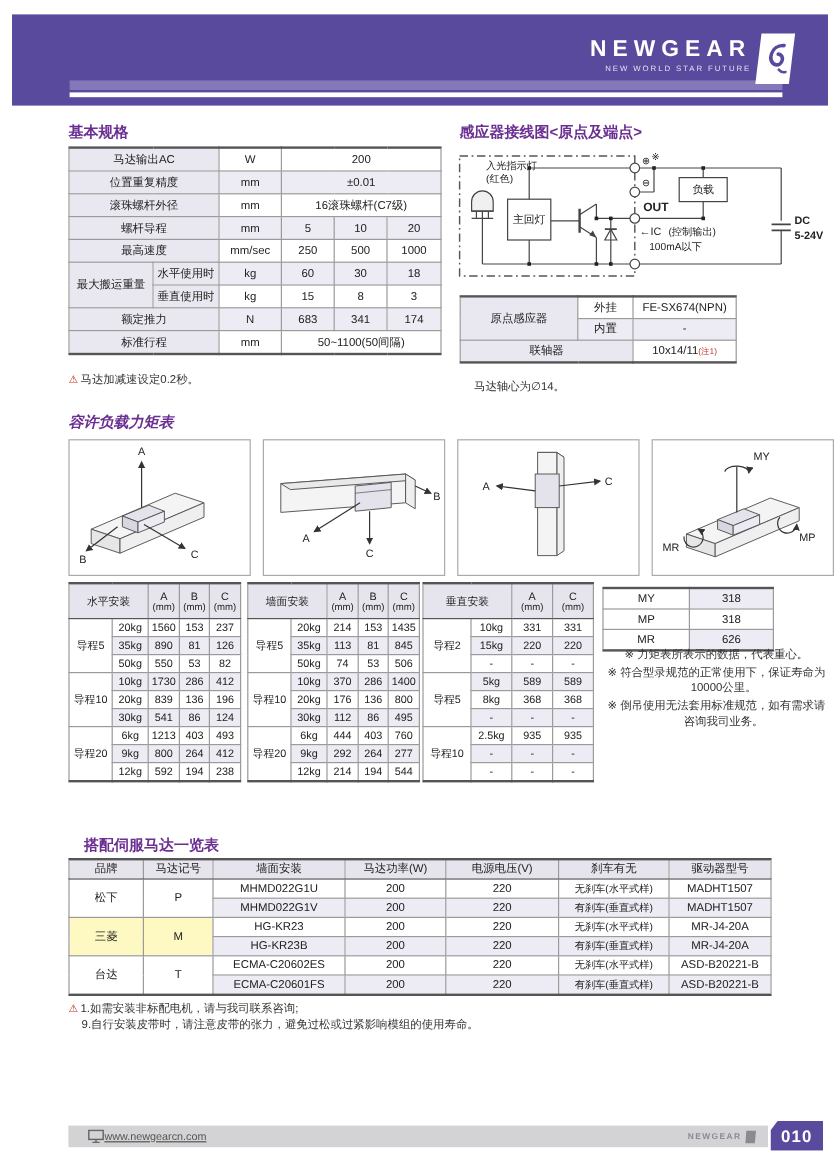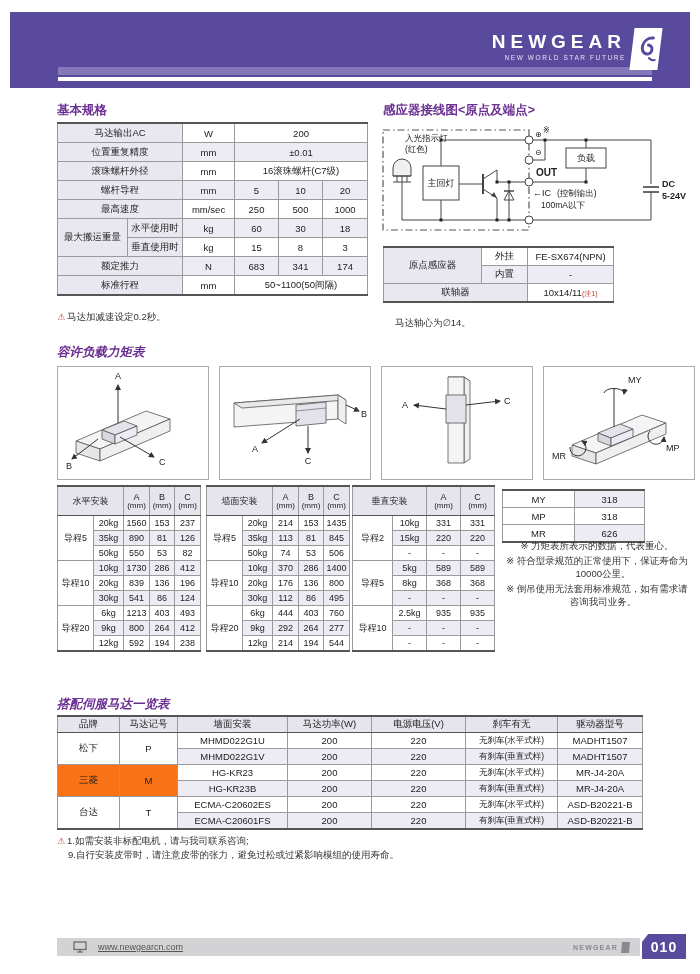--- a/index.html
+++ b/index.html
@@ -36,25 +36,25 @@
   .sensor-tbl td{height:17px;}
   .moment{position:absolute;left:57px;top:348px;width:636px;height:312px;}
   .dia{position:absolute;top:18px;width:150px;height:112px;border:1px solid #aaa;background:#fff;}
   .mtbl td{height:14px;font-size:9px;}
   .mtbl td.hd{height:28px;}
   .momtbl td{height:16px;}
   .mnote{font-size:9.5px;color:#333;line-height:13.5px;padding-left:12px;text-indent:-12px;margin-bottom:1px;}
   .motor{position:absolute;left:57px;top:698px;width:636px;}
   .motor-tbl{position:absolute;left:0;top:17px;width:585px;}
   .motor-tbl td{height:15px;}
-  td.lav{background:#f97316;}
+  td.lav{background:#fef9c3;}
   
   .footer-bar{position:absolute;left:57px;top:938px;width:583px;height:18px;background:#d3d3d5;
               display:flex;align-items:center;}
-  .site{font-size:9px;color:#555;text-decoration:underline;margin-left:11px;}
+  .site{font-size:9px;color:#555;text-decoration:underline;margin-left:0;}
   .fbrand{margin-left:auto;margin-right:10px;font-size:7px;font-weight:bold;letter-spacing:1.2px;color:#8a8a90;display:flex;align-items:center;gap:3px;}
   .fbadge{position:absolute;left:642px;top:934px;width:44px;height:25px;background:#5a4a9d;
           clip-path:polygon(0 32%,14% 0,100% 0,100% 100%,0 100%);
           display:flex;align-items:center;justify-content:center;color:#fff;font-size:14px;font-weight:bold;letter-spacing:1px;}
   svg text{font-family:"Liberation Sans","DejaVu Sans",sans-serif;fill:#222;}
 </style>
 </head>
 <body>
 
 <div class="page">
@@ -590,21 +590,21 @@
       </table>
 
     <div style="position:absolute;left:445px;top:191px;width:190px;text-align:center;">
       <div class="mnote"><span>※</span> <span>力矩表所表示的数据，代表重心。</span></div>
       <div class="mnote"><span>※</span> <span>符合型录规范的正常使用下，保证寿命为10000公里。</span></div>
       <div class="mnote"><span>※</span> <span>倒吊使用无法套用标准规范，如有需求请咨询我司业务。</span></div>
     </div>
   </div>
 
   <div class="motor">
-    <div class="stitle" style="left:0;top:-2px;font-style:italic;">搭配伺服马达一览表</div>
+    <div class="stitle" style="left:13px;top:-2px;">搭配伺服马达一览表</div>
     <table class="tbl motor-tbl">
       <colgroup>
           <col style="width:62px">
           <col style="width:58px">
           <col style="width:110px">
           <col style="width:84px">
           <col style="width:94px">
           <col style="width:92px">
           <col style="width:85px">
         </colgroup>

